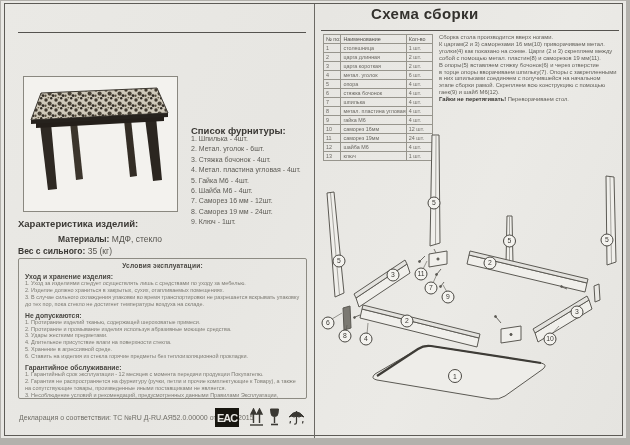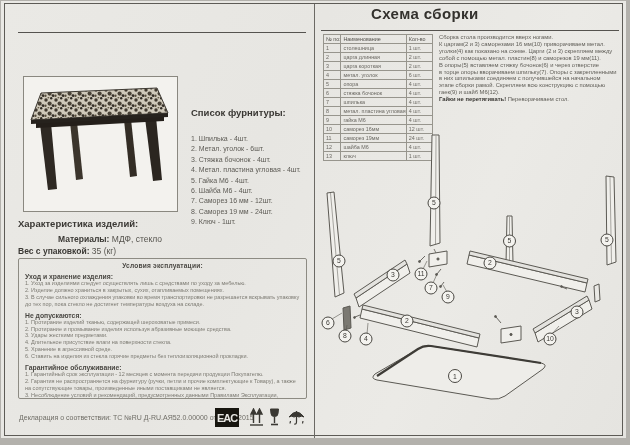--- a/index.html
+++ b/index.html
@@ -24,21 +24,21 @@
   .hr-top{left:17px;top:31px;width:288px;}
   .photo-frame{
     position:absolute;left:22px;top:75px;width:155px;height:136px;
     border:1px solid #8a8880;background:#f3f2ee;box-sizing:border-box;
   }
   .pack-block{position:absolute;left:190px;top:72px;width:126px;}
   .pack-title{font-size:9px;font-weight:bold;color:#3a3834;white-space:nowrap;}
   .pack-title .val{font-weight:normal;color:#56544e;}
   .pack-list{margin-top:4px;}
   .pack-item{font-size:7.6px;color:#5d5b55;line-height:11px;white-space:nowrap;}
-  .hw-title{position:absolute;left:190px;top:106px;font-size:9.5px;font-weight:bold;color:#3a3834;}
+  .hw-title{position:absolute;left:190px;top:124px;font-size:9.5px;font-weight:bold;color:#3a3834;}
   .hw-list{position:absolute;left:190px;top:133px;width:130px;}
   .hw-item{font-size:7px;color:#5d5b55;line-height:10.4px;white-space:nowrap;}
 
   .char-title{position:absolute;left:17px;top:217px;font-size:9.5px;font-weight:bold;color:#3a3834;}
   .char-line{position:absolute;left:17px;font-size:8.5px;color:#56544e;white-space:nowrap;}
   .char-line b{color:#3a3834;}
   .mat-line{top:233px;padding-left:40px;}
   .wt-line{top:245px;}
 
   .cond-box{
@@ -125,21 +125,21 @@
       <div class="hw-item">8. Саморез 19 мм - 24шт.</div>
       <div class="hw-item">9. Ключ - 1шт.</div>
     </div>
 
   <div class="char-title">Характеристика изделий:</div>
   <div class="char-line mat-line">
     <b>Материалы:</b>
     <span>МДФ, стекло</span>
   </div>
   <div class="char-line wt-line">
-    <b>Вес с упаковкой:</b>
+    <b>Вес с сильного:</b>
     <span>35 (кг)</span>
   </div>
 
   <div class="cond-box">
     <div class="cond-title">Условия эксплуатации:</div>
     <div class="cond-sec-title">Уход и хранение изделия:</div>
     <div>
 
     <div class="cond-item">1. Уход за изделиями следует осуществлять лишь с средствами по уходу за мебелью.</div>
         <div class="cond-item">2. Изделие должно храниться в закрытых, сухих, отапливаемых помещениях.</div>

